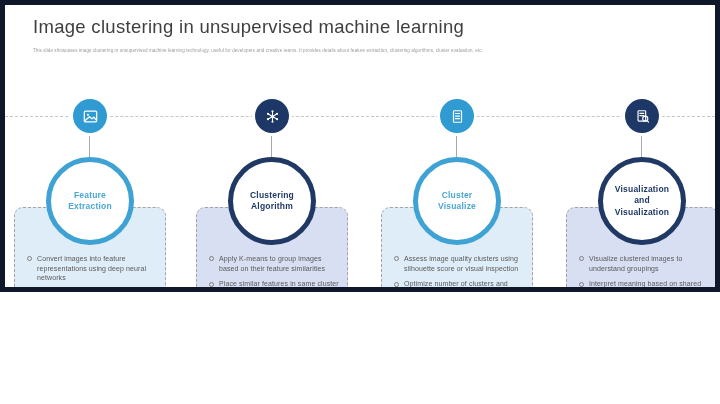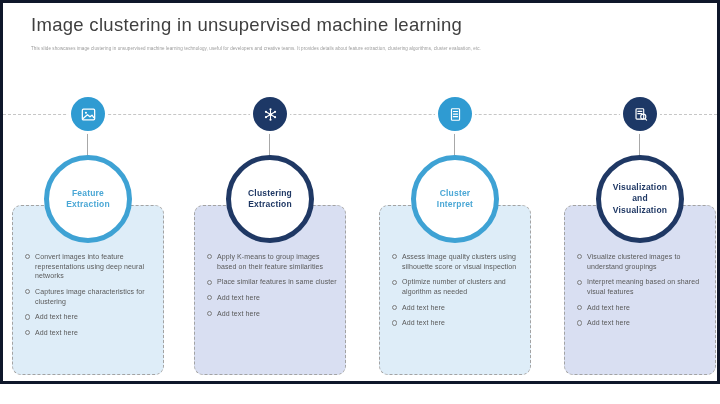--- a/index.html
+++ b/index.html
@@ -1,19 +1,19 @@
 <!DOCTYPE html>
 <html><head>
 <meta charset="utf-8">
 <style>
   * { margin:0; padding:0; box-sizing:border-box; }
   body { background:#ffffff; font-family:"Liberation Sans", sans-serif; }
   .slide {
-    position:relative; width:720px; height:384px; background:#ffffff;
-    border:3px solid #0f172a; overflow:hidden;
+    position:relative; width:720px; height:292px; background:#ffffff;
+    border:5px solid #0f172a; overflow:hidden;
   }
   .title {
     position:absolute; left:28px; top:11px; width:600px;
     font-size:18.5px; font-weight:400; color:#3f3f3f; letter-spacing:0.3px;
   }
   .subtitle-wrap {
     position:absolute; left:28px; top:43px; width:1060px;
     transform:scale(0.5); transform-origin:0 0;
     font-size:9px; color:#9a9a9a; letter-spacing:0.2px;
   }
@@ -113,21 +113,21 @@
         <circle cx="8" cy="8" r="1.5" fill="#ffffff" stroke="none"></circle>
         <circle cx="8" cy="3.1" r="1" fill="#ffffff" stroke="none"></circle>
         <circle cx="12.3" cy="5.5" r="1" fill="#ffffff" stroke="none"></circle>
         <circle cx="12.3" cy="10.5" r="1" fill="#ffffff" stroke="none"></circle>
         <circle cx="8" cy="12.9" r="1" fill="#ffffff" stroke="none"></circle>
         <circle cx="3.7" cy="10.5" r="1" fill="#ffffff" stroke="none"></circle>
         <circle cx="3.7" cy="5.5" r="1" fill="#ffffff" stroke="none"></circle>
       </svg>
     </div>
     <div class="big-circle">
-      <div class="circle-label">Clustering Extraction</div>
+      <div class="circle-label">Clustering Algorithm</div>
     </div>
     <div class="card">
       <ul class="bullets">
         <li>Apply K-means to group images based on their feature similarities</li>
         <li>Place similar features in same cluster</li>
         <li>Add text here</li>
         <li>Add text here</li>
       </ul>
     </div>
   </div>
@@ -136,21 +136,21 @@
     <div class="connector"></div>
     <div class="icon-badge">
       <svg viewBox="0 0 16 16" fill="none" stroke="#ffffff" stroke-width="1.1" stroke-linecap="round">
         <rect x="4.2" y="2.6" width="7.6" height="10.8" rx="0.8"></rect>
         <line x1="6" y1="5.2" x2="10" y2="5.2"></line>
         <line x1="6" y1="7.6" x2="10" y2="7.6"></line>
         <line x1="6" y1="10" x2="10" y2="10"></line>
       </svg>
     </div>
     <div class="big-circle">
-      <div class="circle-label">Cluster Interpret</div>
+      <div class="circle-label">Cluster Visualize</div>
     </div>
     <div class="card">
       <ul class="bullets">
         <li>Assess image quality clusters using silhouette score or visual inspection</li>
         <li>Optimize number of clusters and algorithm as needed</li>
         <li>Add text here</li>
         <li>Add text here</li>
       </ul>
     </div>
   </div>

